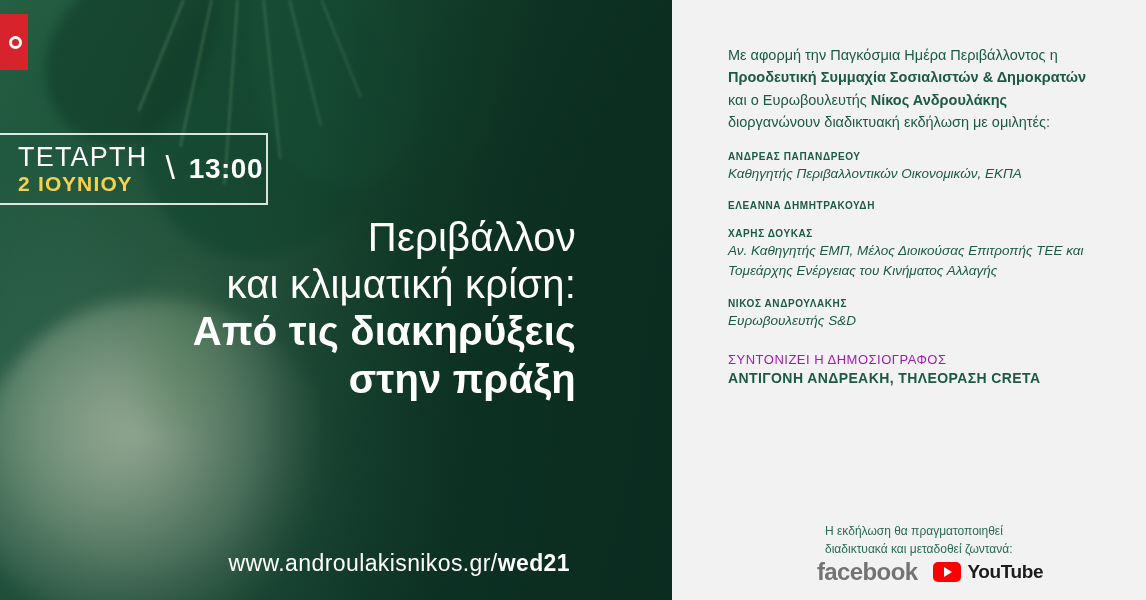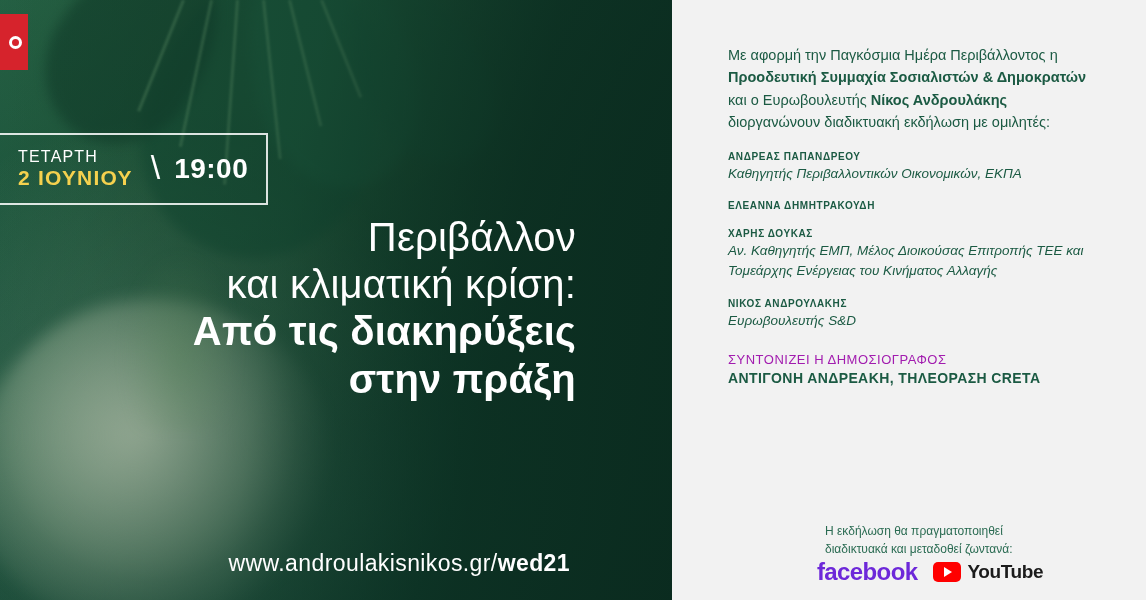--- a/index.html
+++ b/index.html
@@ -113,21 +113,21 @@
     box-sizing: border-box;
     display: flex;
     align-items: center;
     color: #ffffff;
   }
   .dt-left {
     padding-left: 36px;
     line-height: 1.12;
   }
   .dt-day {
-    font-size: 16px;
+    font-size: 27px;
     letter-spacing: 1.2px;
     color: #ffffff;
   }
   .dt-date {
     font-size: 21px;
     letter-spacing: 1.2px;
     font-weight: bold;
     color: #f5d14e;
   }
   .dt-slash {
@@ -248,21 +248,21 @@
     max-width: 210px;
   }
   .bc-logos {
     display: flex;
     align-items: center;
     gap: 16px;
   }
   .fb-logo {
     font-size: 24px;
     font-weight: bold;
-    color: #6d28d9;
+    color: #737373;
     letter-spacing: -0.6px;
   }
   .yt-logo {
     display: flex;
     align-items: center;
     gap: 6px;
   }
   .yt-badge {
     width: 28px;
     height: 20px;
@@ -315,21 +315,21 @@
     <div class="logo-chip">
       <span class="logo-dot"></span>
     </div>
 
     <div class="datetime-box">
       <div class="dt-left">
         <div class="dt-day">ΤΕΤΑΡΤΗ</div>
         <div class="dt-date">2 ΙΟΥΝΙΟΥ</div>
       </div>
       <div class="dt-slash">\</div>
-      <div class="dt-time">19:00</div>
+      <div class="dt-time">13:00</div>
     </div>
 
     <div class="headline">
       <div class="hl-1">Περιβάλλον</div>
       <div class="hl-2">και κλιματική κρίση:</div>
       <div class="hl-3">Από τις διακηρύξεις</div>
       <div class="hl-4">στην πράξη</div>
     </div>
 
     <div class="site-url"><span>www.androulakisnikos.gr/</span><b>wed21</b></div>

